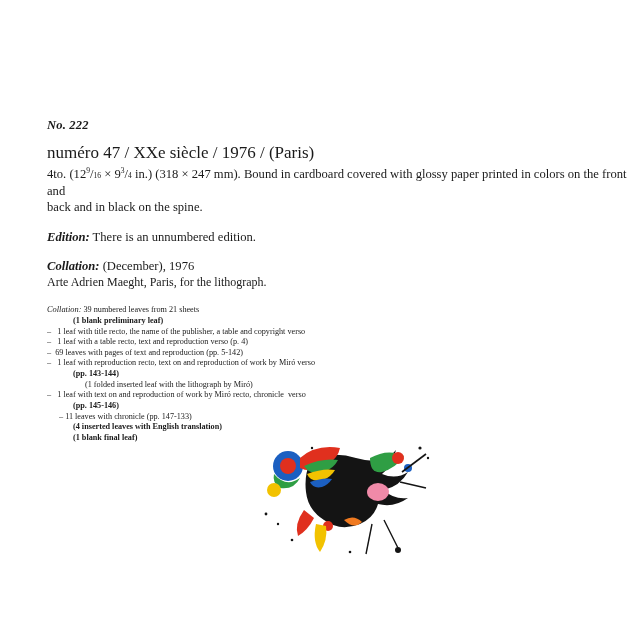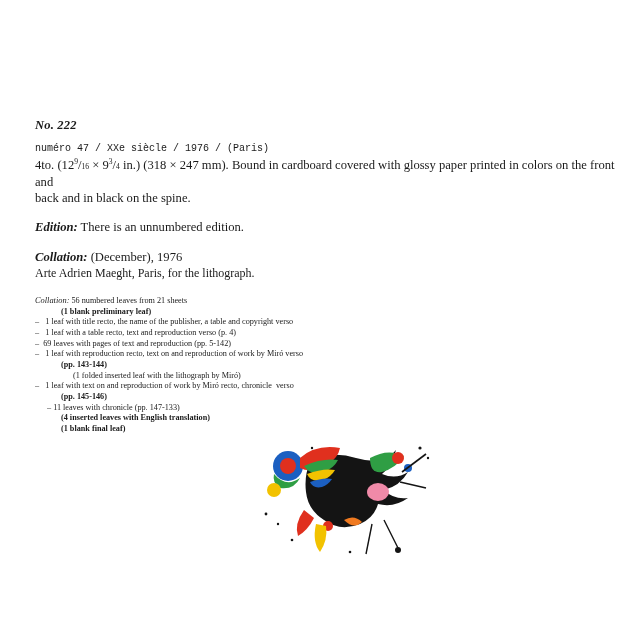--- a/index.html
+++ b/index.html
@@ -16,35 +16,34 @@
     position: relative;
   }
   .page {
     position: absolute;
     left: 0; top: 0;
     width: 640px;
     height: 640px;
   }
   .entry {
     position: absolute;
-    left: 35px;
+    left: 47px;
     top: 118px;
     width: 590px;
   }
   .cat-no {
     font-weight: bold;
     font-style: italic;
     font-size: 12.5px;
     letter-spacing: 0.2px;
     margin-bottom: 9px;
   }
   .line {
-    font-size: 10px;
+    font-size: 17px;
     line-height: 1.32;
-    font-family: Liberation Mono, monospace;
   }
   .title-line {
     margin-bottom: 2px;
   }
   .desc {
     font-size: 12.6px;
     line-height: 1.30;
     margin-bottom: 1px;
   }
   .litho {
@@ -120,21 +119,21 @@
       <span class="lbl">Edition:</span><span> There is an unnumbered edition.</span>
     </div>
 
     <div class="block">
       <span class="lbl">Collation:</span><span> (December), 1976</span>
       <div class="printing-line2">Arte Adrien Maeght, Paris, for the lithograph.</div>
     </div>
 
     <div class="collation">
       <div>
-        <span class="lbl">Collation:</span><span> 56 numbered leaves from 21 sheets</span>
+        <span class="lbl">Collation:</span><span> 39 numbered leaves from 21 sheets</span>
       </div>
       <div id="collation-rows">
           <div class="coll-row coll-indent1">(1 blank preliminary leaf)</div>
           <div class="coll-row">–   1 leaf with title recto, the name of the publisher, a table and copyright verso</div>
           <div class="coll-row">–   1 leaf with a table recto, text and reproduction verso (p. 4)</div>
           <div class="coll-row">–  69 leaves with pages of text and reproduction (pp. 5-142)</div>
           <div class="coll-row">–   1 leaf with reproduction recto, text on and reproduction of work by Miró verso</div>
           <div class="coll-row coll-indent1">(pp. 143-144)</div>
           <div class="coll-row coll-indent2">(1 folded inserted leaf with the lithograph by Miró)</div>
           <div class="coll-row">–   1 leaf with text on and reproduction of work by Miró recto, chronicle  verso</div>

